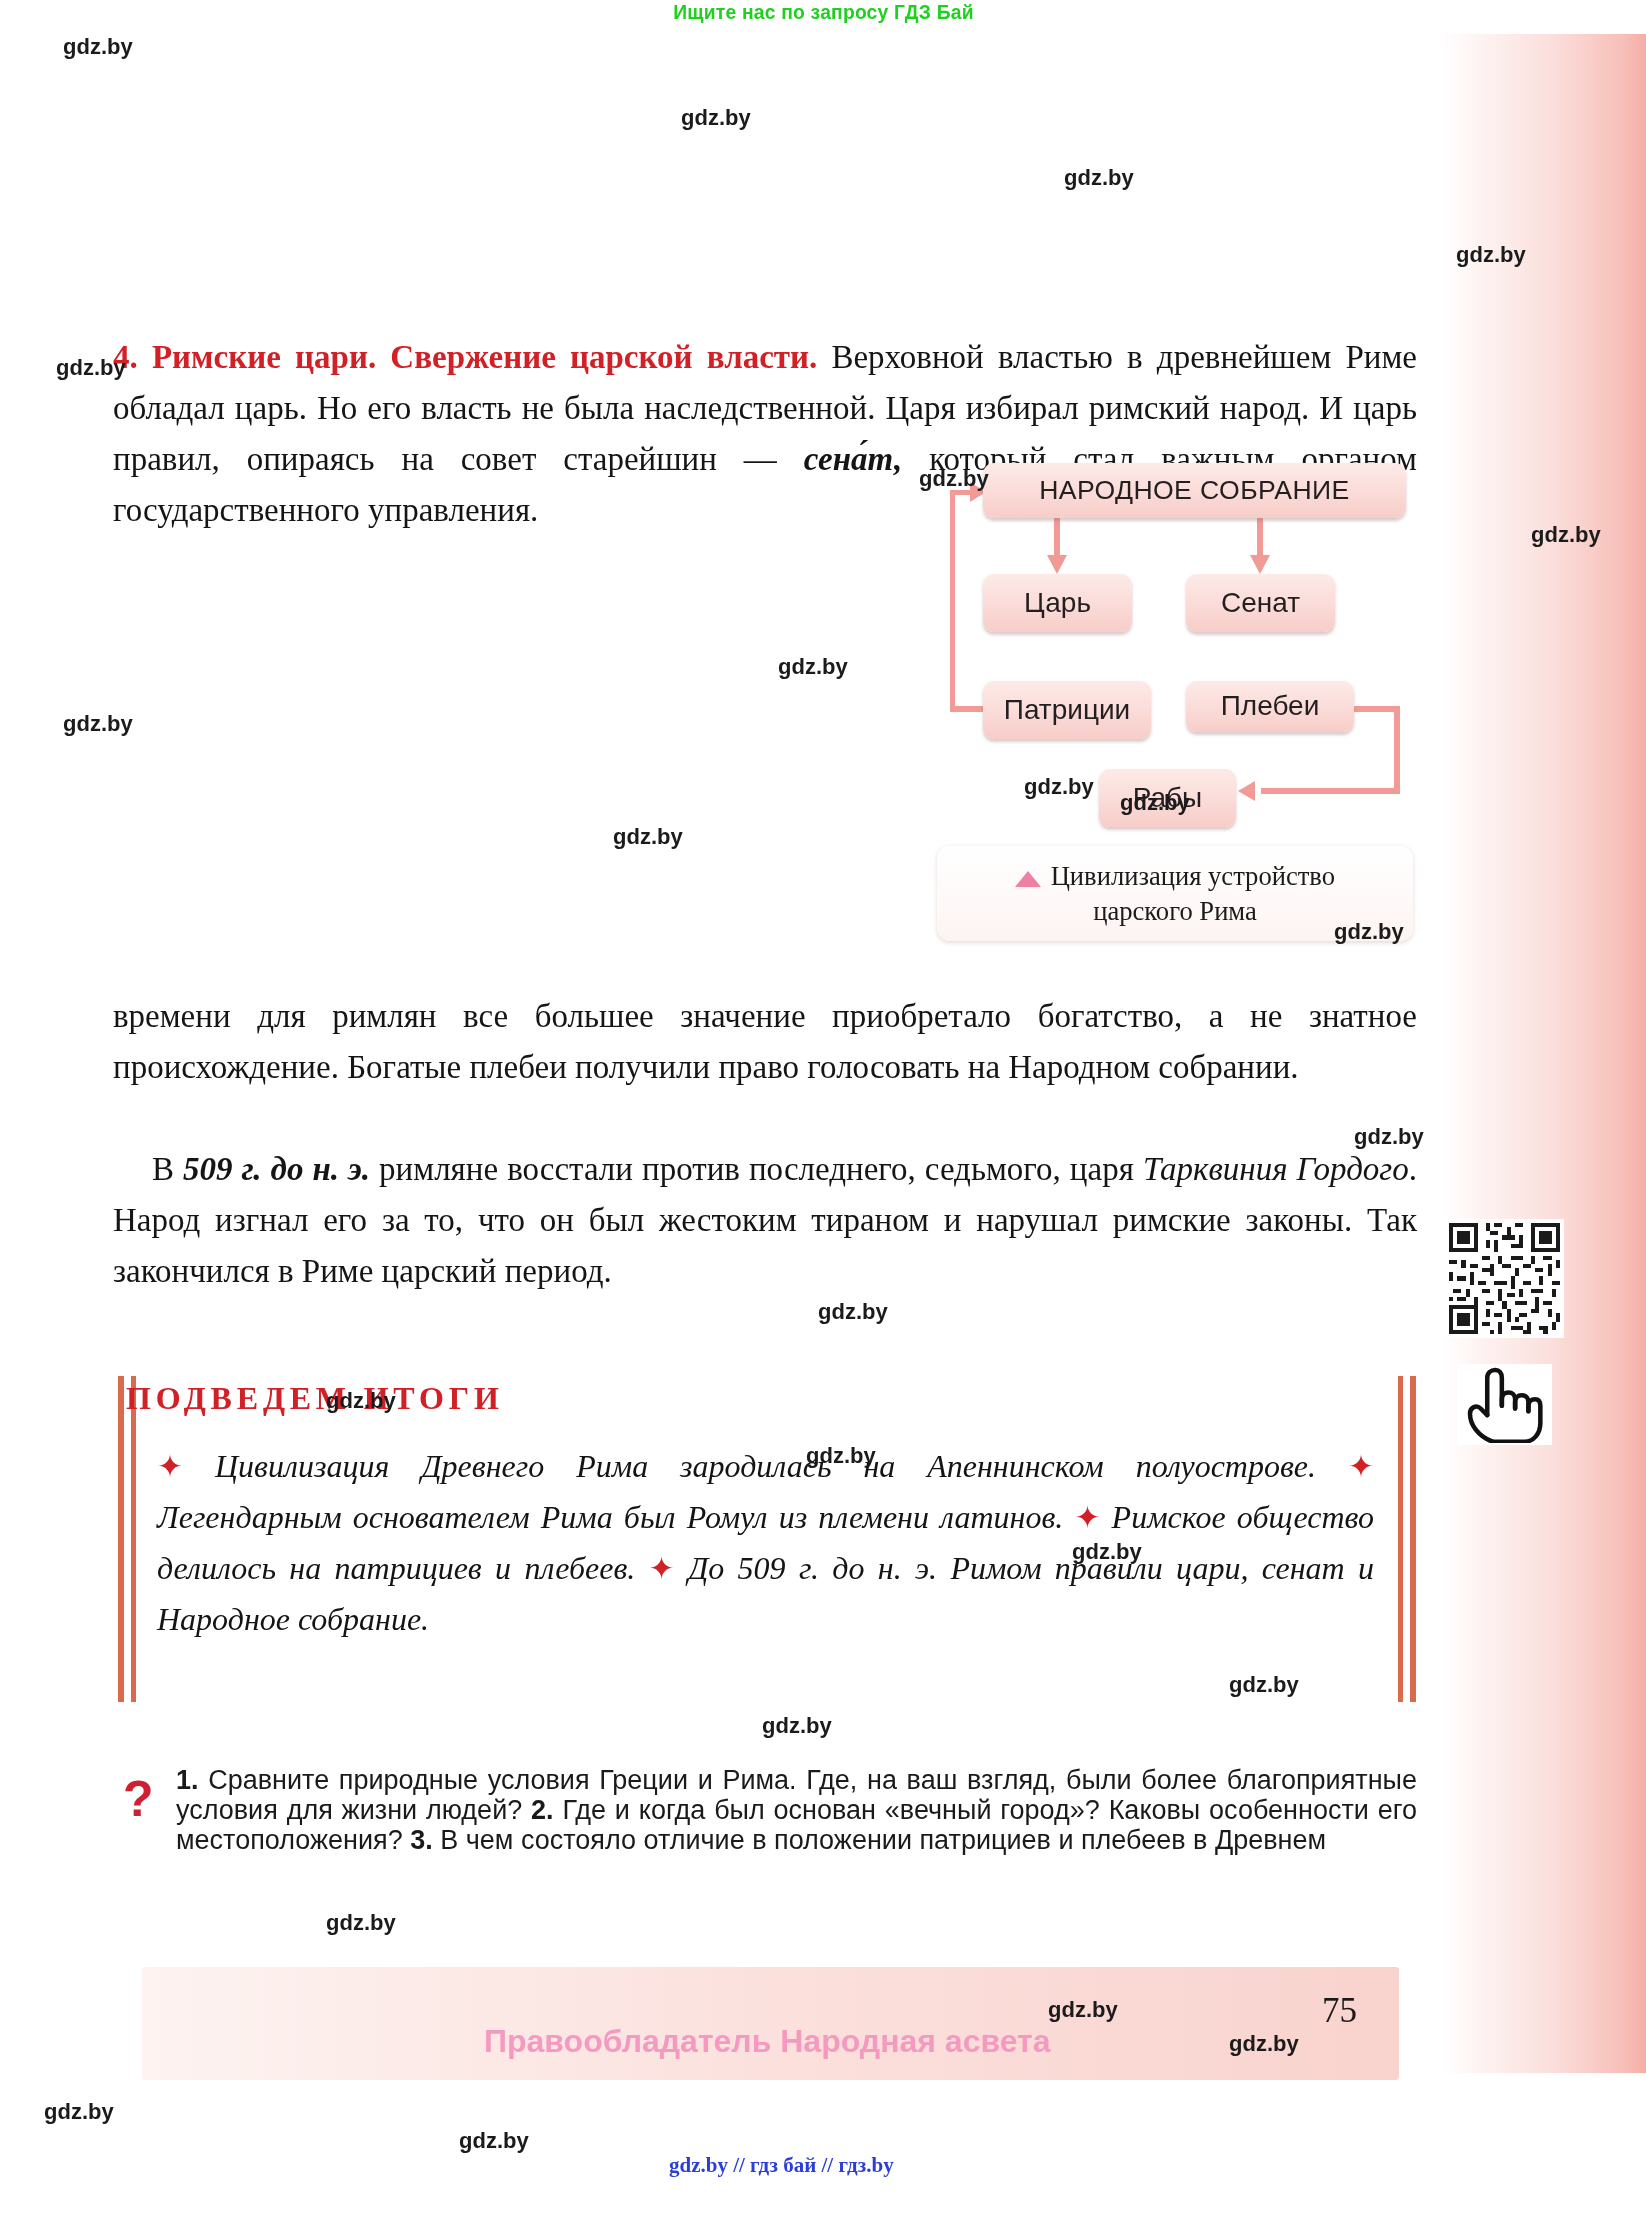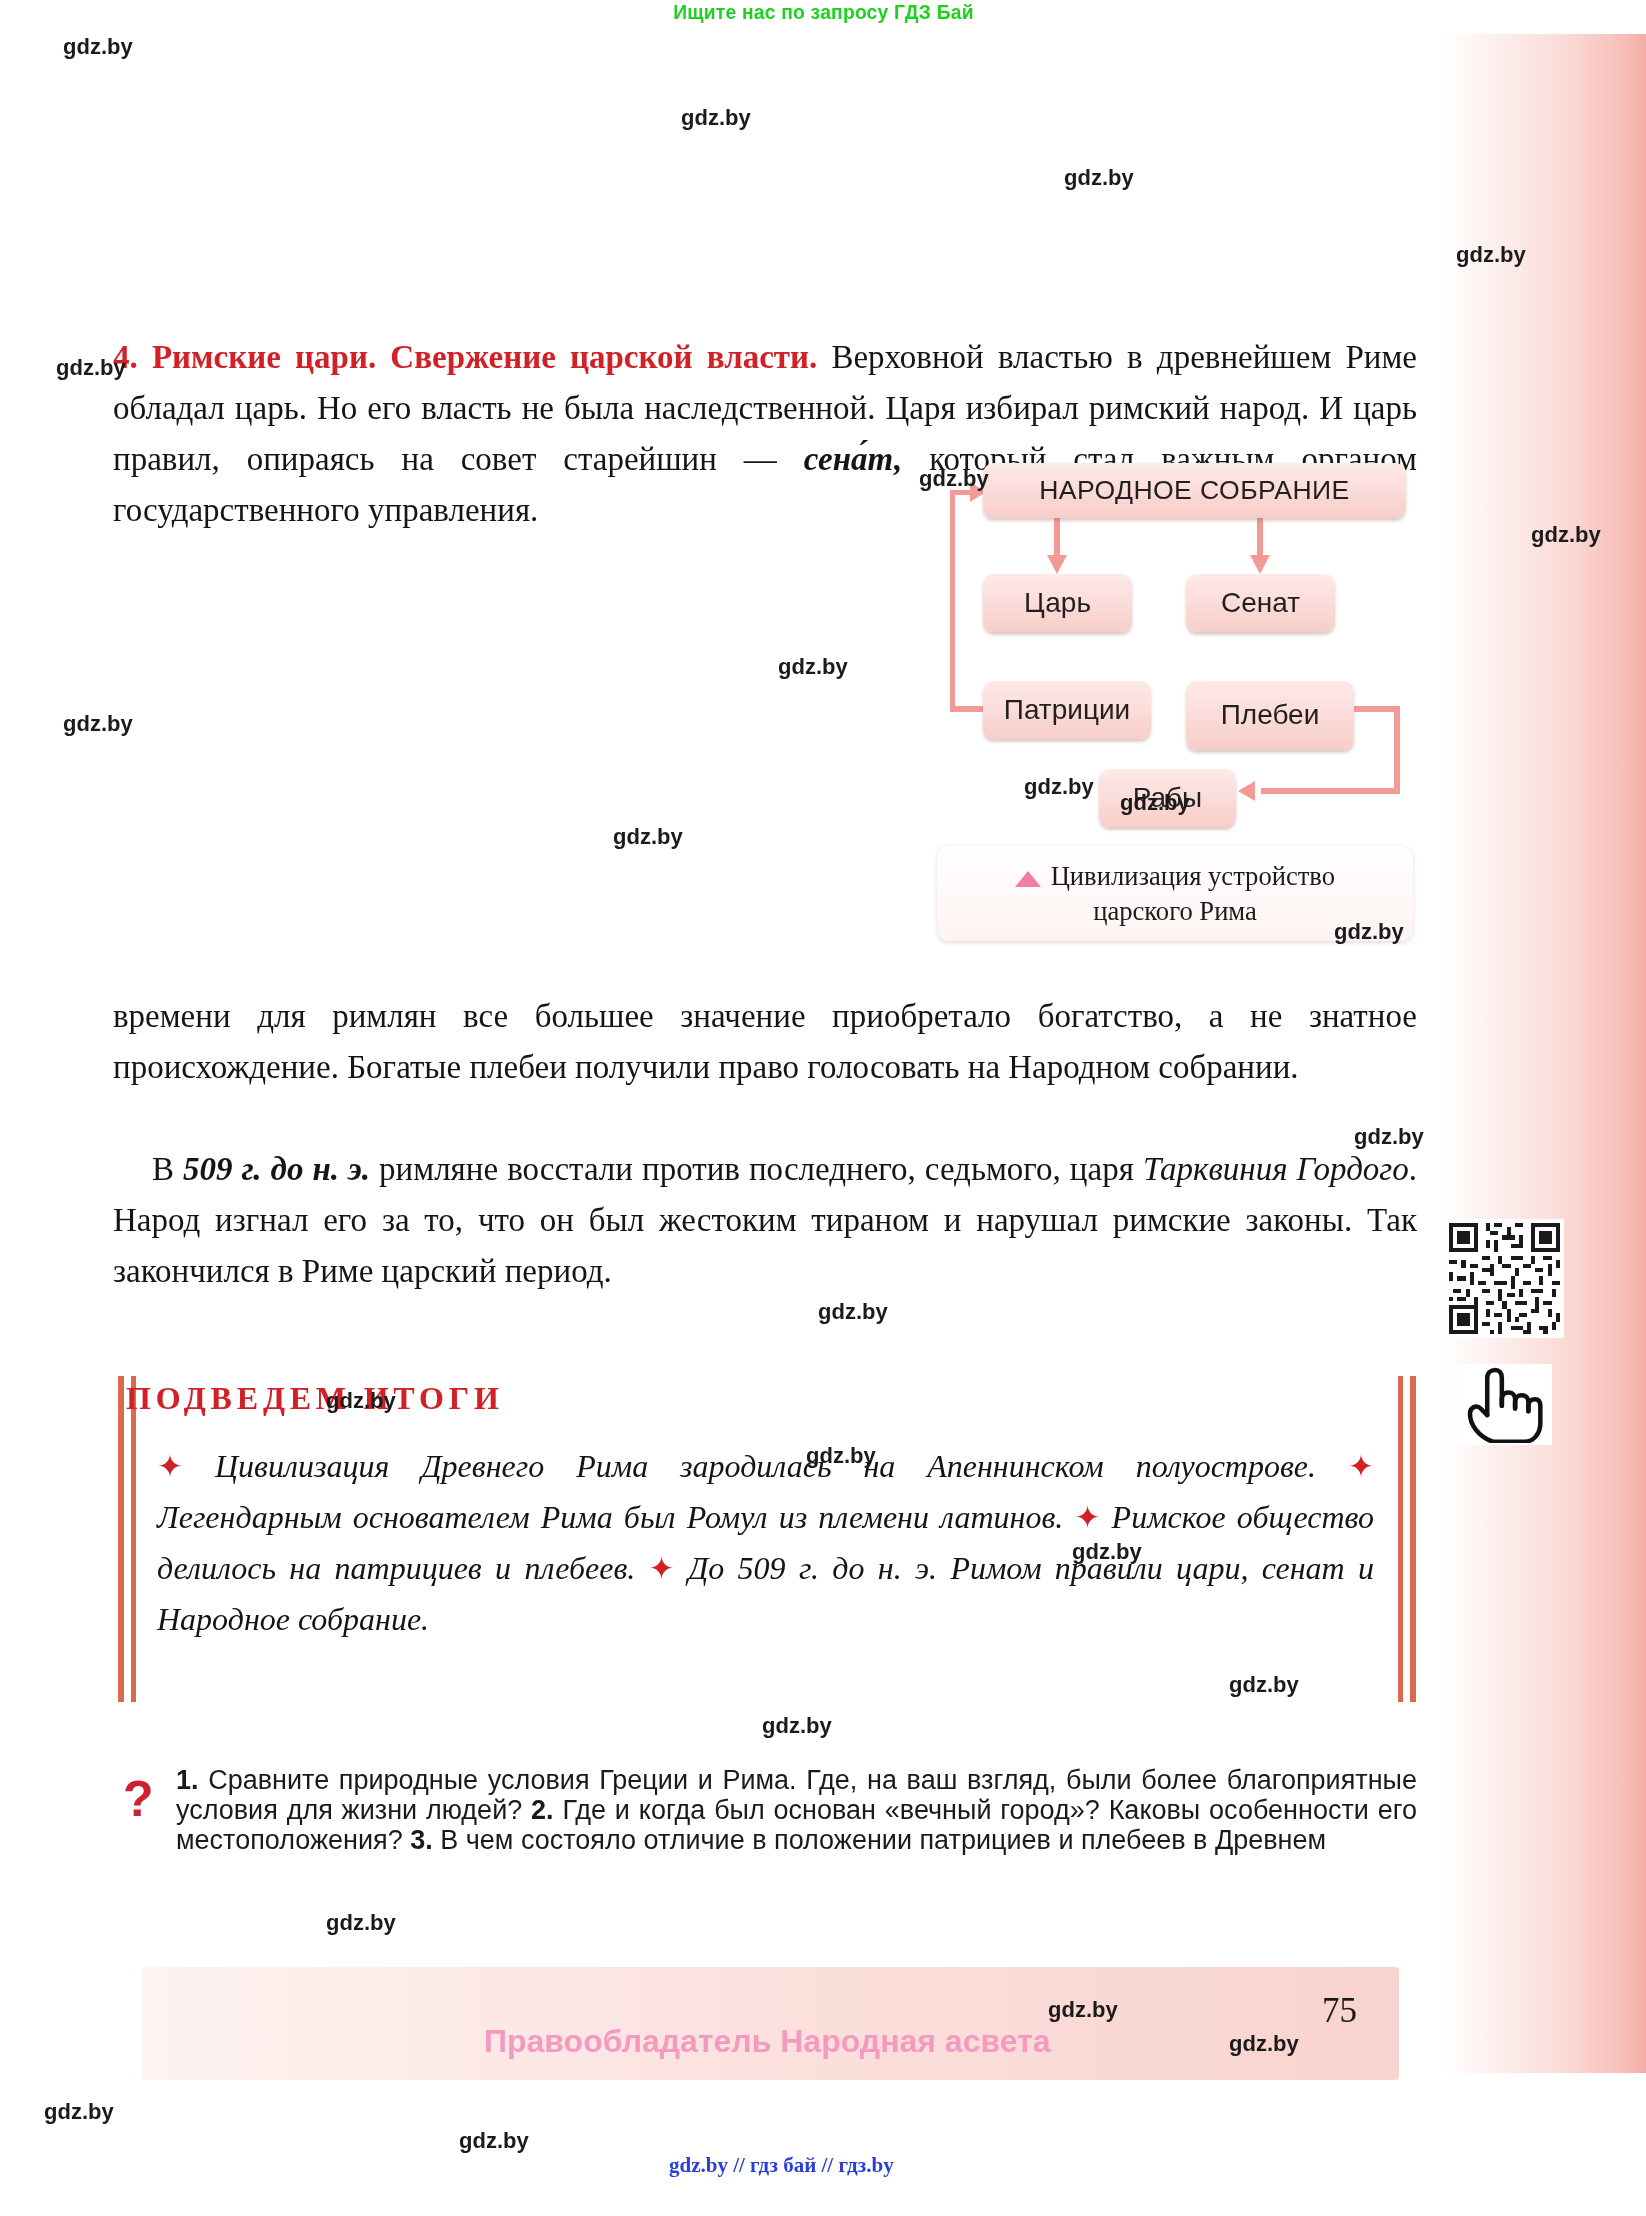--- a/index.html
+++ b/index.html
@@ -65,21 +65,21 @@
     font-family:"Liberation Sans", sans-serif;
     color:#231f20;
     display:flex;align-items:center;justify-content:center;
     text-align:center;
     line-height:1.1;
   }
   .dbox-top{left:48px;top:0px;width:423px;height:55px;font-size:26.6px;letter-spacing:0.4px;}
   .dbox-tsar{left:48px;top:111px;width:149px;height:58px;font-size:28px;}
   .dbox-senat{left:251px;top:111px;width:149px;height:58px;font-size:28px;}
   .dbox-patr{left:48px;top:218px;width:168px;height:58px;font-size:28px;}
-  .dbox-pleb{left:251px;top:218px;width:168px;height:69px;font-size:28px;}
+  .dbox-pleb{left:251px;top:218px;width:168px;height:51px;font-size:28px;}
   .dbox-raby{left:164px;top:306px;width:137px;height:58px;font-size:28px;}
 
   .arrow{position:absolute;background:#f29a96;}
   .arrow-head{position:absolute;width:0;height:0;}
 
   
   .cap{
     position:absolute;left:937px;top:846px;width:476px;height:95px;
     background:linear-gradient(to bottom,#ffffff 0%,#fdf4f2 100%);
     border-radius:13px;

